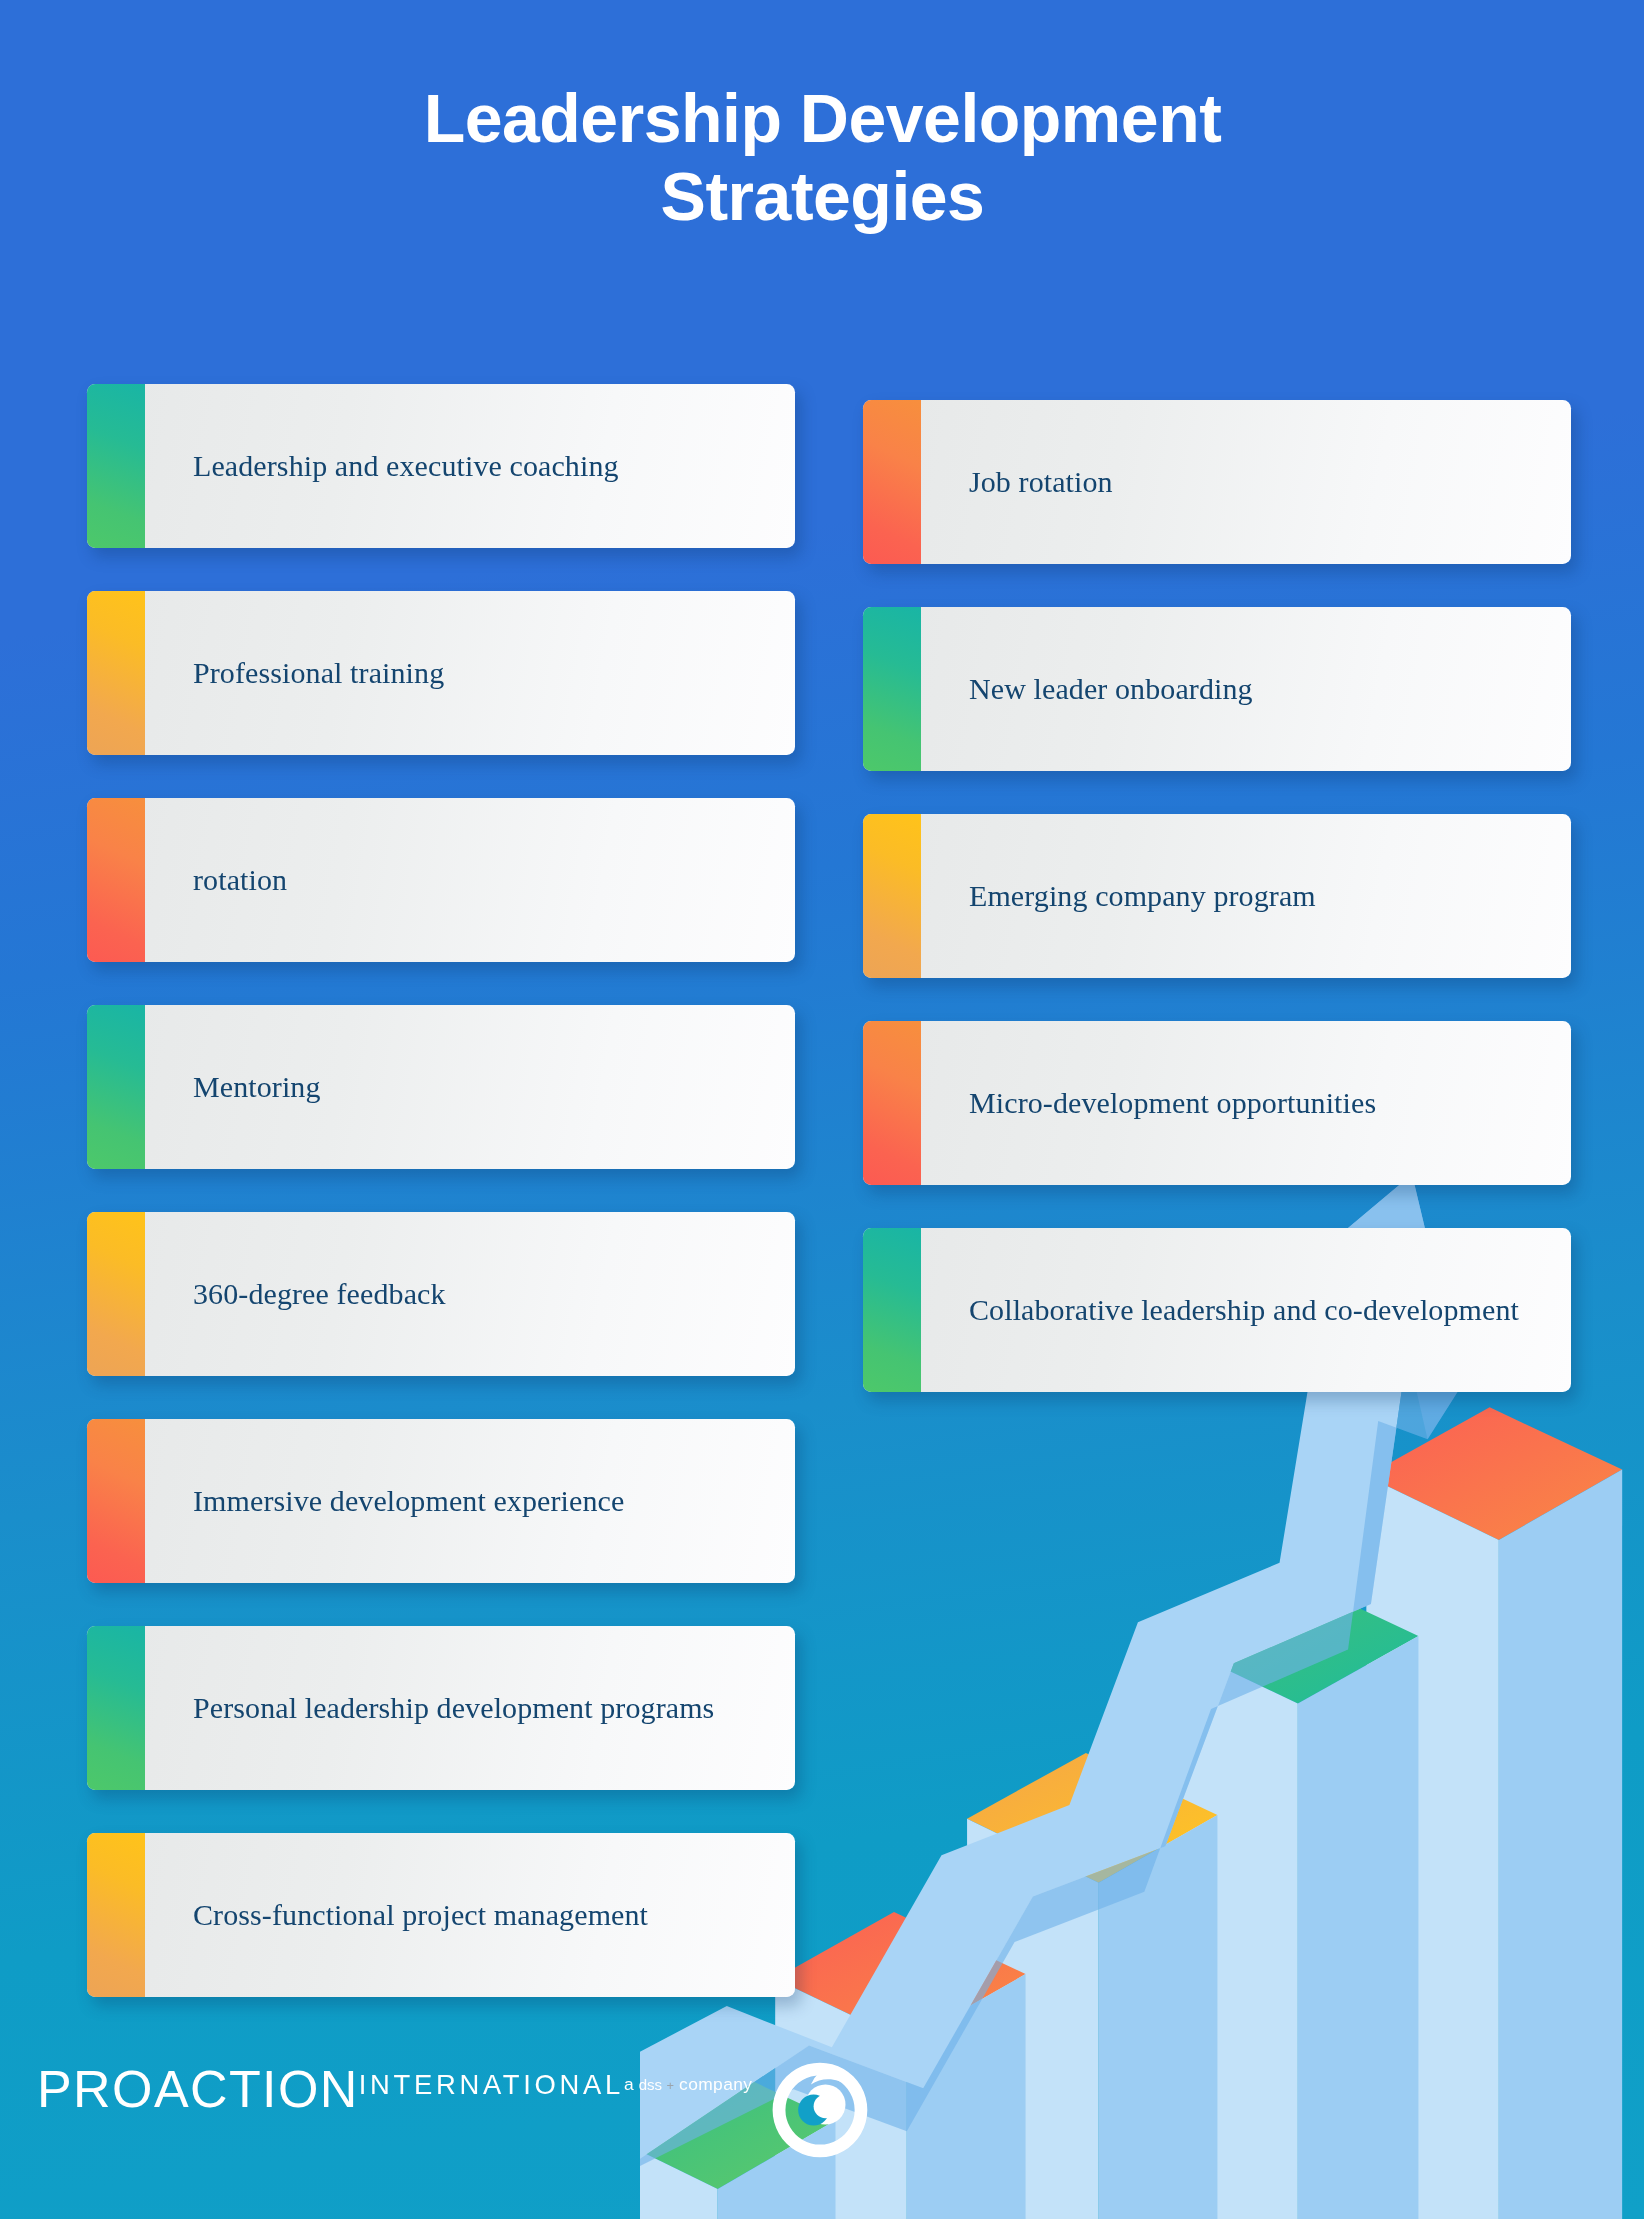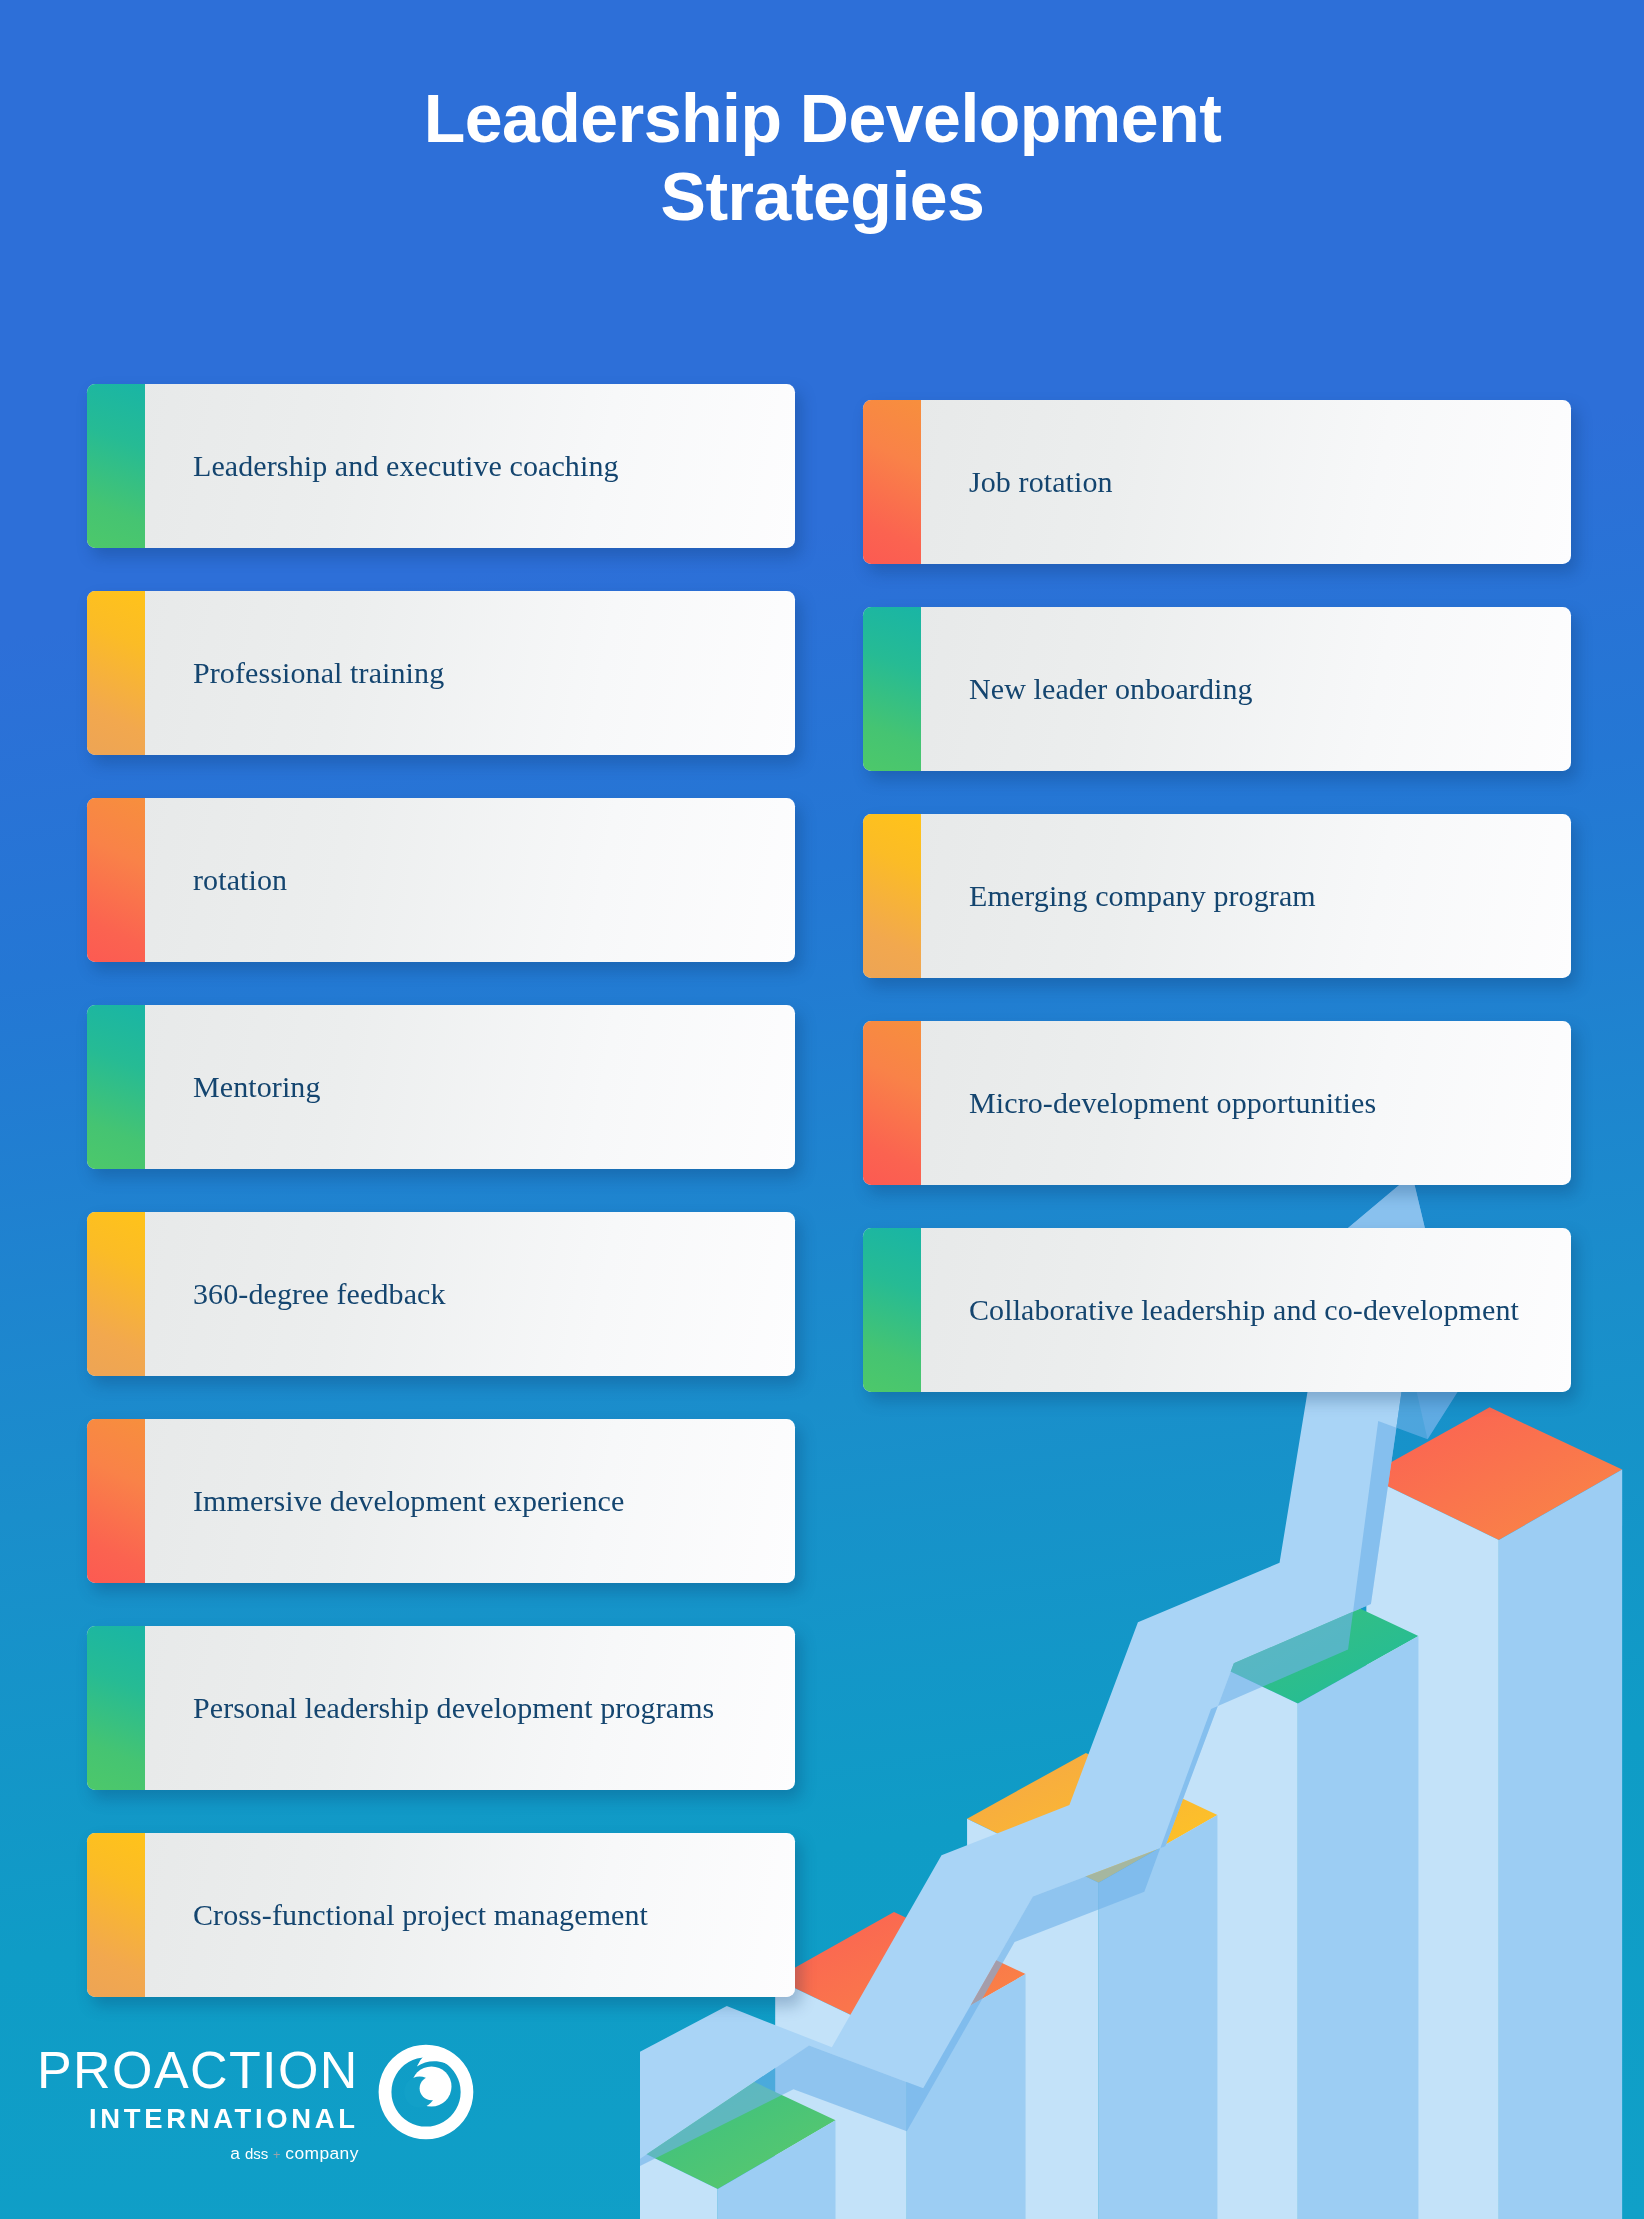--- a/index.html
+++ b/index.html
@@ -92,32 +92,32 @@
   .acc-orange { background:linear-gradient(205deg,#f78f3d 0%,#f98248 35%,#fb6350 78%,#fc5a52 100%); }
 
   
   .logo {
     position:absolute;
     left:37px; bottom:55px;
     z-index:6;
     display:flex;
     align-items:flex-start;
   }
-  .logo-text { display:flex; flex-direction:column; align-items:flex-end; }
+  .logo-text { display:flex; flex-direction:row; }
   .logo-word {
     color:#ffffff;
     font-size:52px;
     font-weight:400;
     letter-spacing:1.4px;
     line-height:1;
   }
   .logo-sub {
     color:#ffffff;
     font-size:27.4px;
-    font-weight:700;
+    font-weight:400;
     letter-spacing:3.7px;
     line-height:1;
     margin-top:8.2px;
   }
   .logo-tag {
     margin-top:11px;
     font-size:17.4px;
     color:#ffffff;
     letter-spacing:0.4px;
     display:flex;

